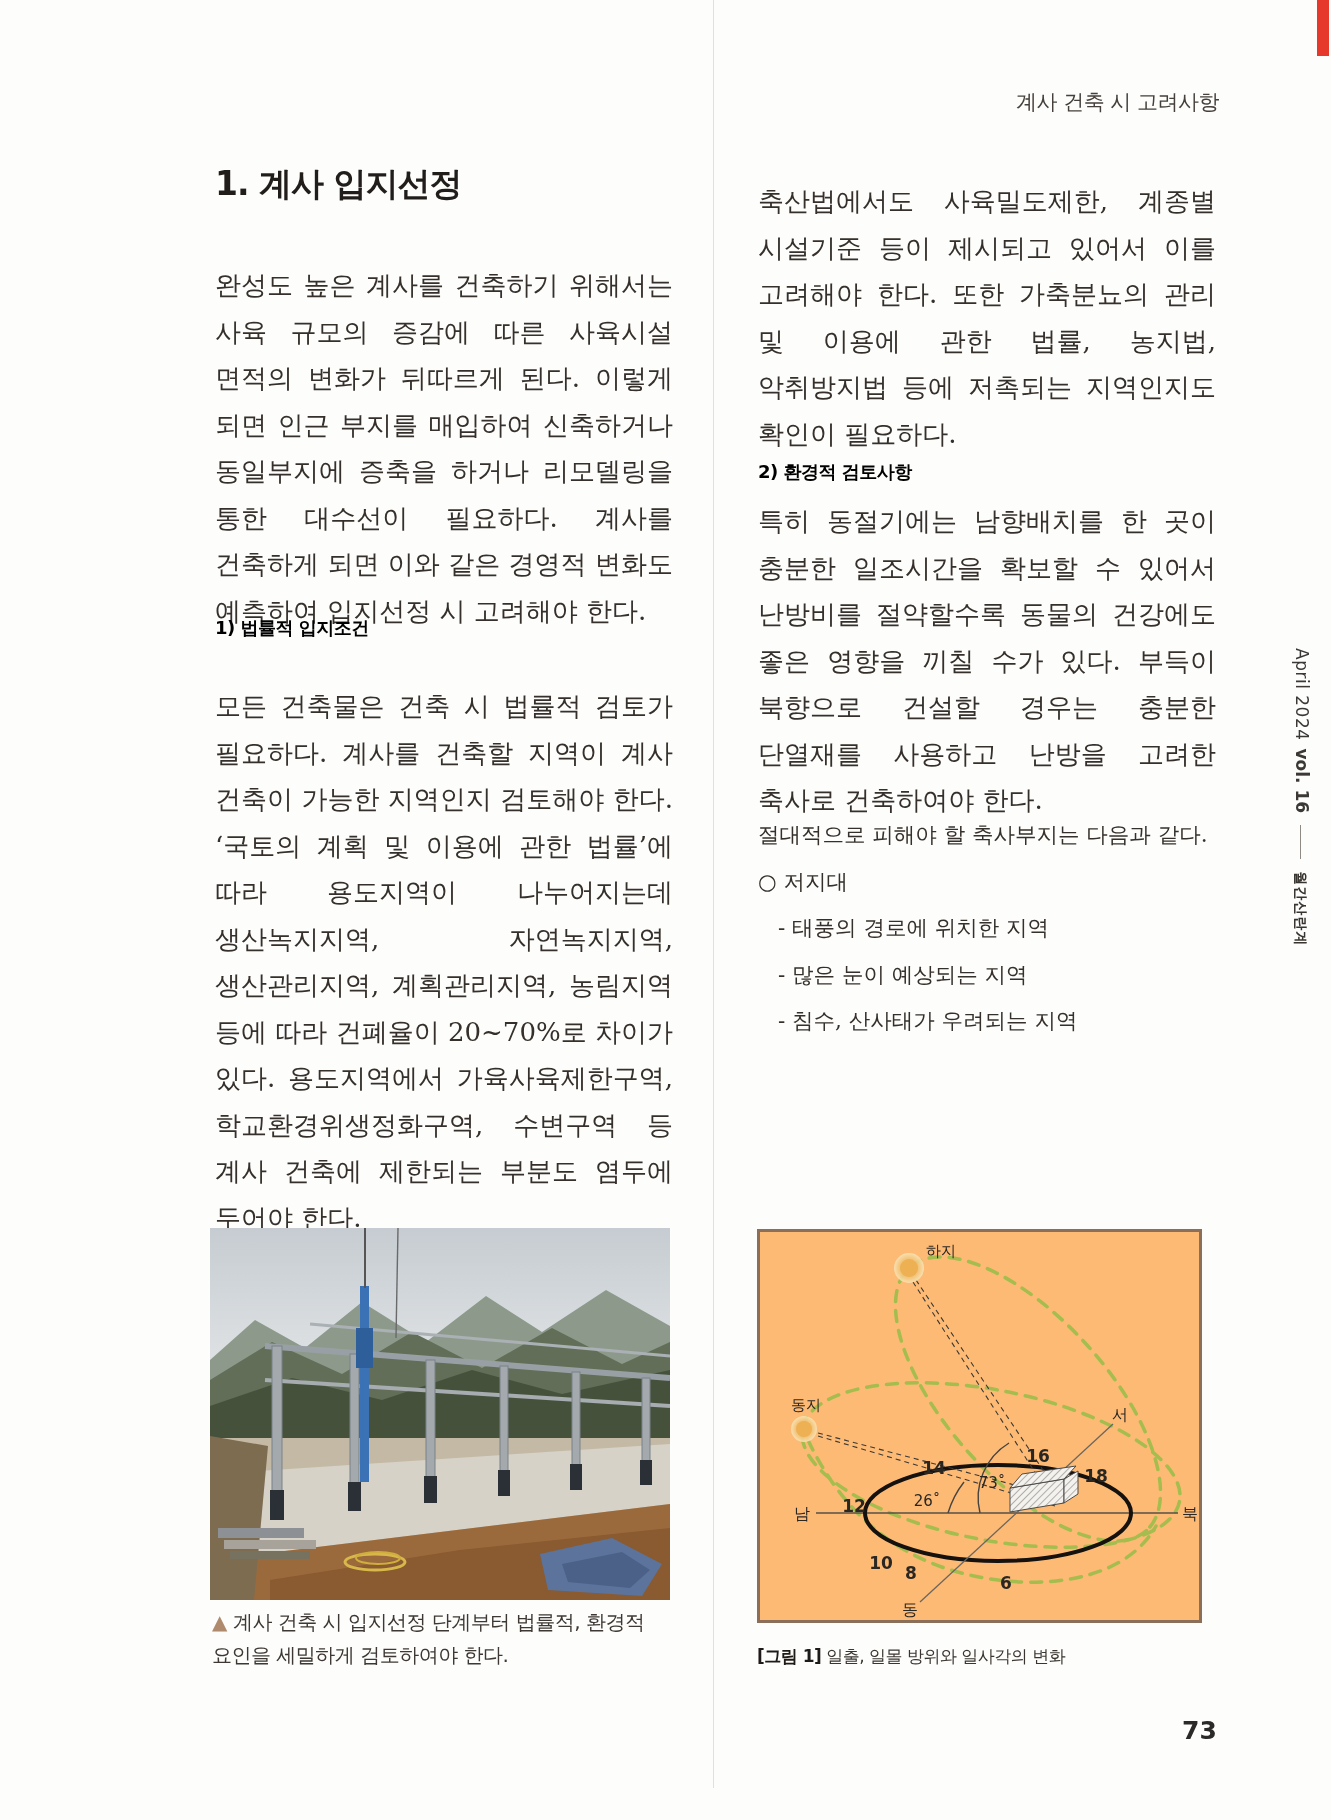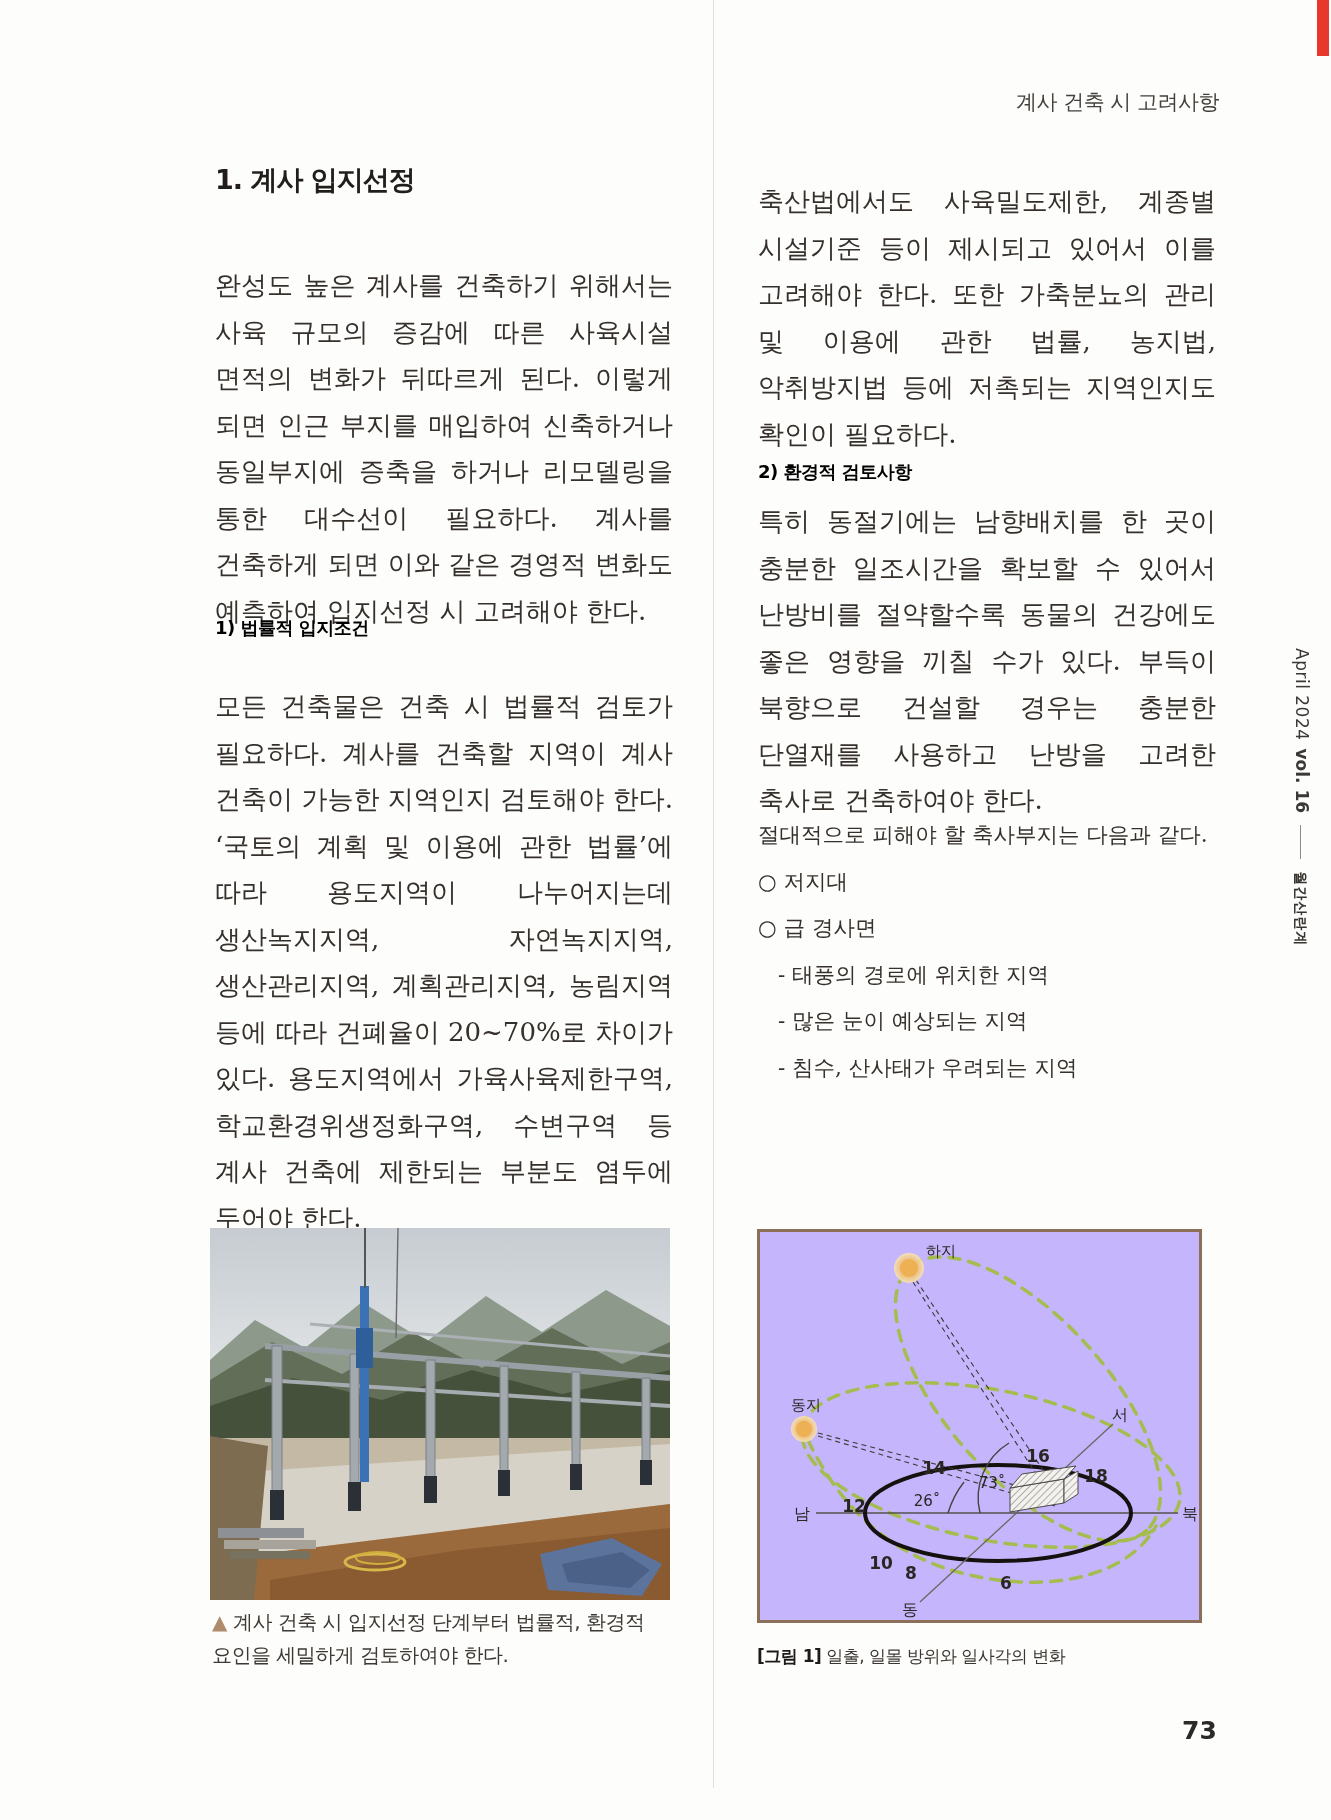--- a/index.html
+++ b/index.html
@@ -12,35 +12,35 @@
   .issue-tab{position:absolute;left:1317px;top:0;width:12px;height:56px;}
 
   
   .col-divider{position:absolute;left:713px;top:0;width:1px;height:1788px;background:#e3e0db;}
 
   
   .col{position:absolute;width:458px;}
   .body-par{font-size:26px;line-height:46.5px;text-align:justify;color:#35302b;
             word-break:keep-all;overflow-wrap:break-word;}
   .section-title{font-family:"DejaVu Sans","Liberation Sans",sans-serif;font-weight:bold;
-                 font-size:27px;color:#211d1a;letter-spacing:-1px;}
+                 font-size:33px;color:#211d1a;letter-spacing:-1px;}
   .sub-title{font-family:"DejaVu Sans","Liberation Sans",sans-serif;font-weight:bold;
              font-size:18px;color:#000000;letter-spacing:-0.5px;}
   .list-line{font-size:21.5px;line-height:46.5px;color:#35302b;white-space:nowrap;}
   .list-line.sub{padding-left:20px;}
 
   
   .photo-frame{position:absolute;left:210px;top:1228px;width:460px;height:372px;overflow:hidden;}
   .photo-caption{position:absolute;left:212px;top:1606px;width:450px;font-size:20px;line-height:33px;
                  color:#3d3833;font-family:"DejaVu Sans","Liberation Sans",sans-serif;letter-spacing:-0.5px;}
   .tri{color:#b08a6d;margin-right:6px;}
 
   
   .figure-box{position:absolute;left:757px;top:1229px;width:445px;height:394px;box-sizing:border-box;
-              border:3px solid #8c6f58;background:#c4b5fd;text-align:right;}
+              border:3px solid #8c6f58;background:#fdba74;text-align:right;}
   .figure-caption{position:absolute;left:757px;top:1641px;width:458px;font-size:17px;line-height:30px;
                   color:#3a3530;font-family:"DejaVu Sans","Liberation Sans",sans-serif;letter-spacing:-0.5px;}
   .figure-caption b{color:#1e1a17;}
 
   
   .page-number{position:absolute;left:1182px;top:1716px;font-size:25px;font-weight:bold;color:#2c2a28;
                font-family:"DejaVu Sans","Liberation Sans",sans-serif;}
 
   
   .mag-sidebar{position:absolute;left:1312px;top:648px;transform:rotate(90deg);transform-origin:top left;
@@ -144,21 +144,20 @@
 
   <div class="col body-par" style="left:758px;top:178px;">축산법에서도 사육밀도제한, 계종별 시설기준 등이 제시되고 있어서 이를 고려해야 한다. 또한 가축분뇨의 관리 및 이용에 관한 법률, 농지법, 악취방지법 등에 저촉되는 지역인지도 확인이 필요하다.</div>
 
   <div class="col sub-title" style="left:758px;top:460px;">2) 환경적 검토사항</div>
 
   <div class="col body-par" style="left:758px;top:498px;">특히 동절기에는 남향배치를 한 곳이 충분한 일조시간을 확보할 수 있어서 난방비를 절약할수록 동물의 건강에도 좋은 영향을 끼칠 수가 있다. 부득이 북향으로 건설할 경우는 충분한 단열재를 사용하고 난방을 고려한 축사로 건축하여야 한다.</div>
 
   <div class="col" style="left:758px;top:812px;">
     <div class="list-line">절대적으로 피해야 할 축사부지는 다음과 같다.</div>
     <div class="list-line">○ 저지대</div>
-    <div class="list-line">○ 급 경사면</div>
     <div class="list-line sub">- 태풍의 경로에 위치한 지역</div>
     <div class="list-line sub">- 많은 눈이 예상되는 지역</div>
     <div class="list-line sub">- 침수, 산사태가 우려되는 지역</div>
   </div>
 
   <div class="figure-box">
     <svg width="439" height="388" viewBox="0 0 439 388">
       <defs>
         <pattern id="hatch" width="5" height="5" patternUnits="userSpaceOnUse" patternTransform="rotate(45)">
           <rect width="5" height="5" fill="#f4f2ee"></rect>

